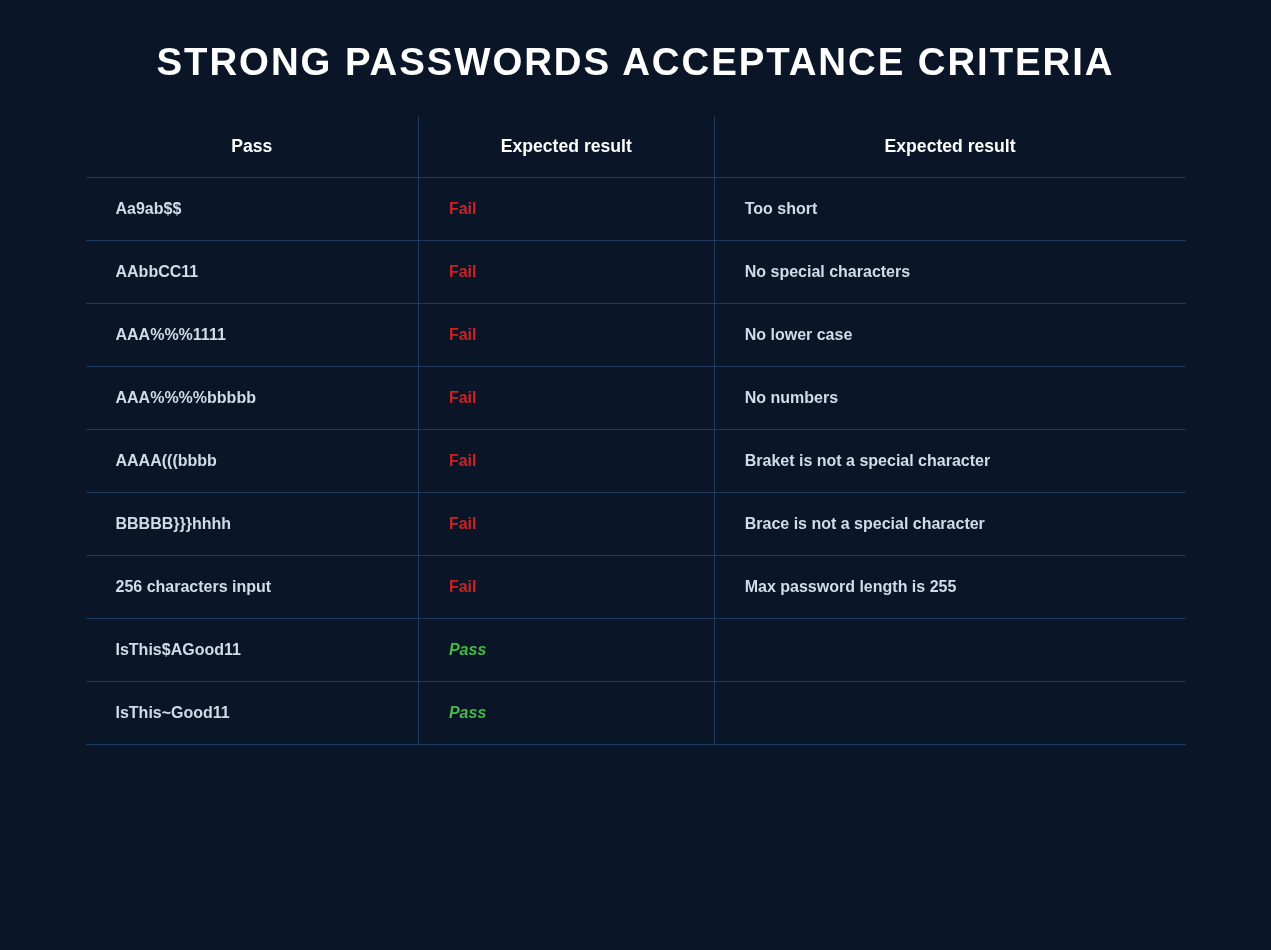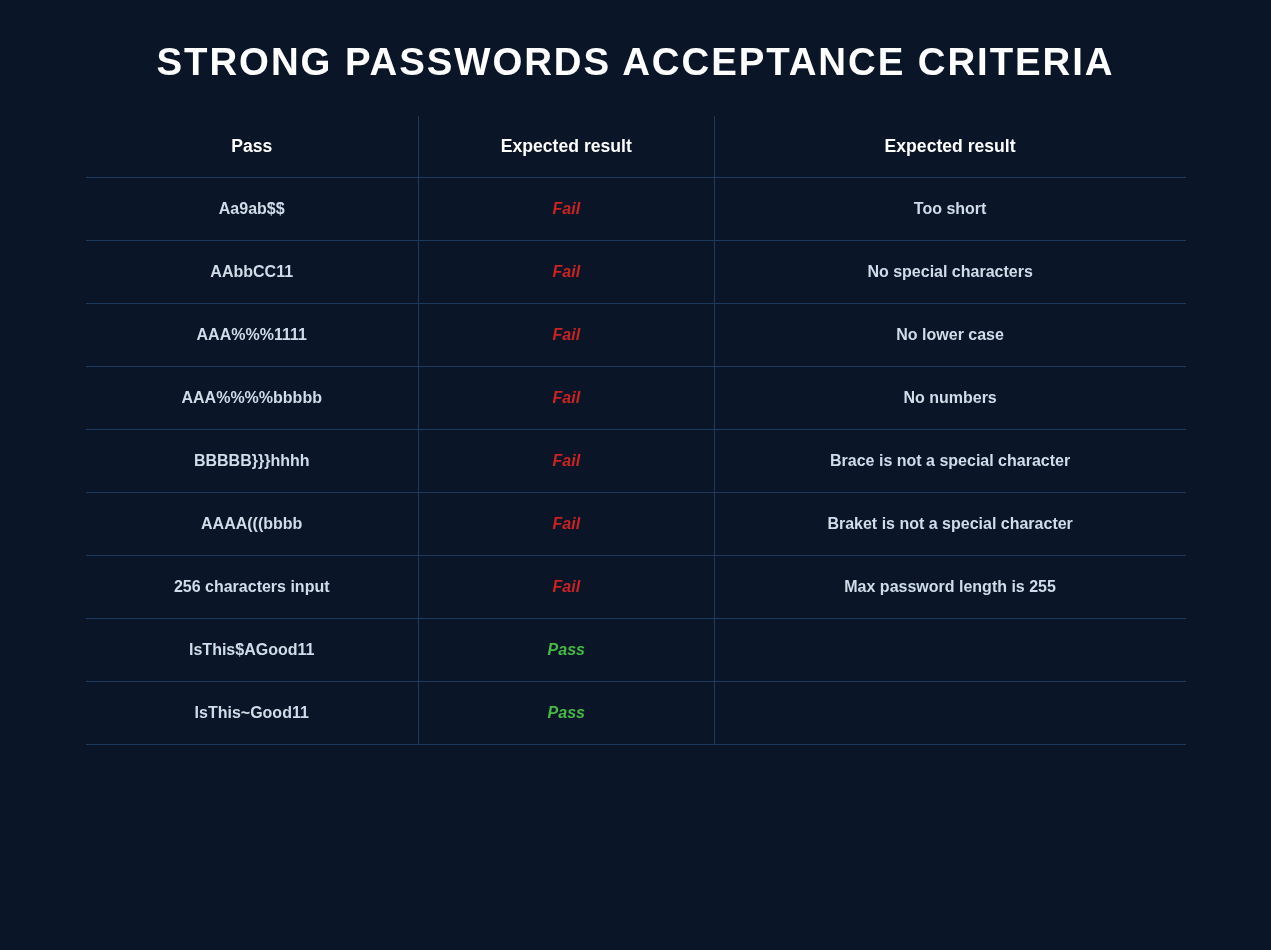--- a/index.html
+++ b/index.html
@@ -55,41 +55,39 @@
     thead tr th:nth-child(2) {
       border-right: 1px solid #1e3a5f;
     }
 
     tbody tr {
       border-bottom: 1px solid #1e3a5f;
     }
 
     tbody tr td {
       padding: 22px 30px;
-      text-align: center;
       font-size: 1rem;
       font-weight: 600;
       color: #d0dce8;
       vertical-align: middle;
     }
 
     tbody tr td:first-child {
       border-right: 1px solid #1e3a5f;
       font-weight: 700;
       color: #d0dce8;
     }
 
     tbody tr td:nth-child(2) {
       border-right: 1px solid #1e3a5f;
     }
 
     .result-fail {
       color: #cc2222;
       font-weight: 700;
-      font-style: italic;
       margin-top: 38px;
     }
 
     .result-pass {
       color: #44bb44;
       font-weight: 700;
       font-style: italic;
     }
   </style>
 </head>
@@ -121,28 +119,28 @@
           <td>AAA%%%1111</td>
           <td><span class="result-fail">Fail</span></td>
           <td>No lower case</td>
         </tr>
         <tr>
           <td>AAA%%%%bbbbb</td>
           <td><span class="result-fail">Fail</span></td>
           <td>No numbers</td>
         </tr>
         <tr>
+          <td>AAAA(((bbbb</td>
+          <td><span class="result-fail">Fail</span></td>
+          <td>Braket is not a special character</td>
+        </tr>
+        <tr>
           <td>BBBBB}}}hhhh</td>
           <td><span class="result-fail">Fail</span></td>
           <td>Brace is not a special character</td>
-        </tr>
-        <tr>
-          <td>AAAA(((bbbb</td>
-          <td><span class="result-fail">Fail</span></td>
-          <td>Braket is not a special character</td>
         </tr>
         <tr>
           <td>256 characters input</td>
           <td><span class="result-fail">Fail</span></td>
           <td>Max password length is 255</td>
         </tr>
         <tr>
           <td>IsThis$AGood11</td>
           <td><span class="result-pass">Pass</span></td>
           <td></td>

